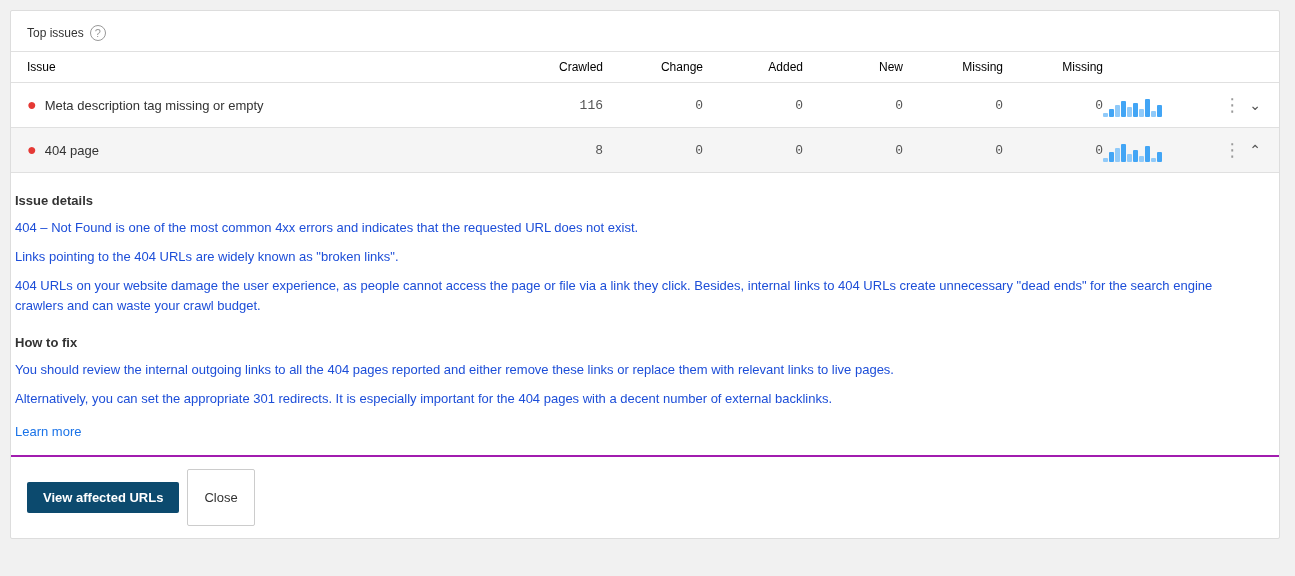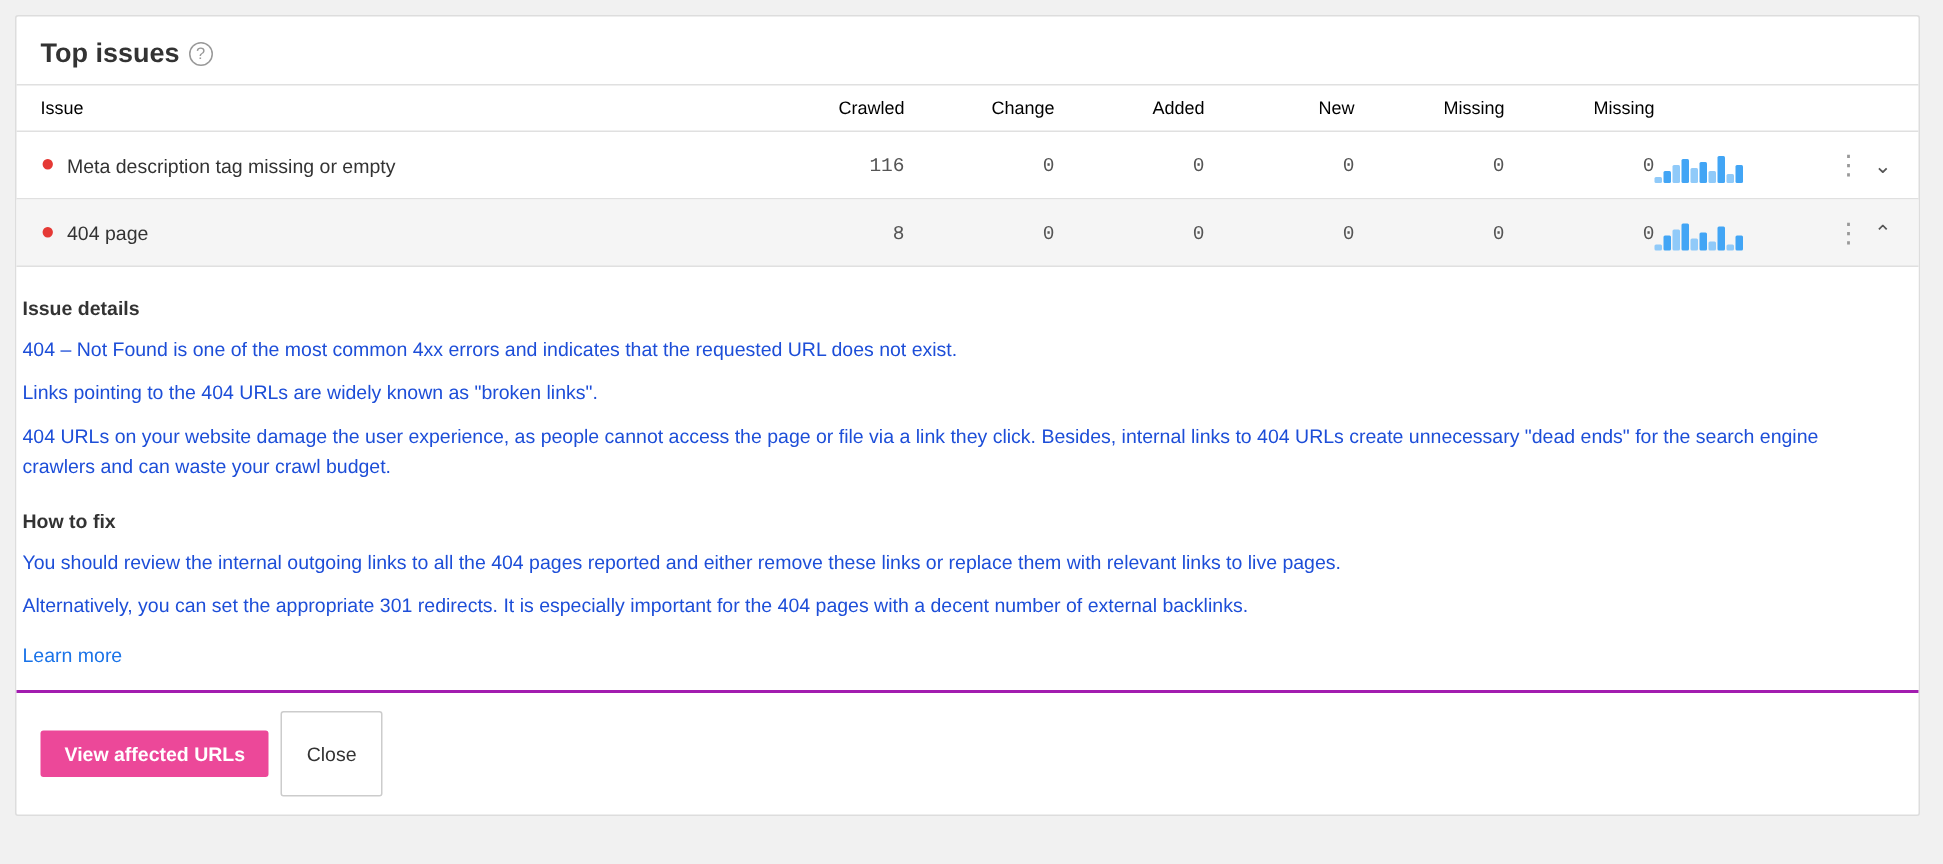--- a/index.html
+++ b/index.html
@@ -18,22 +18,22 @@
       max-width: 1270px;
     }
     .header {
       padding: 14px 16px 10px 16px;
       border-bottom: 1px solid #e0e0e0;
       display: flex;
       align-items: center;
       gap: 6px;
     }
     .header-title {
-      font-size: 18px;
-      font-weight: bold;
+      font-size: 12px;
+      font-weight: normal;
       color: #333;
     }
     .help-icon {
       width: 16px;
       height: 16px;
       border-radius: 50%;
       border: 1px solid #999;
       color: #999;
       font-size: 11px;
       display: inline-flex;
@@ -138,21 +138,21 @@
       display: inline-block;
       margin-top: 14px;
     }
     .footer-actions {
       padding: 12px 16px;
       display: flex;
       gap: 8px;
       align-items: center;
     }
     .btn-view {
-      background: #ec4899;
+      background: #0c4a6e;
       color: #fff;
       border: none;
       padding: 8px 16px;
       font-size: 13px;
       border-radius: 2px;
       cursor: pointer;
       font-weight: bold;
     }
     .btn-close {
       background: #fff;

